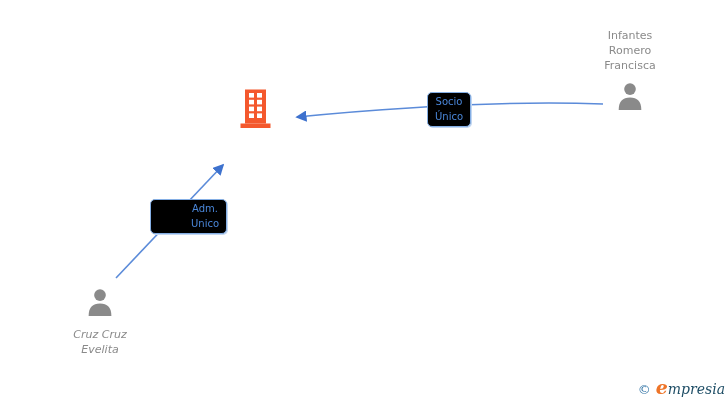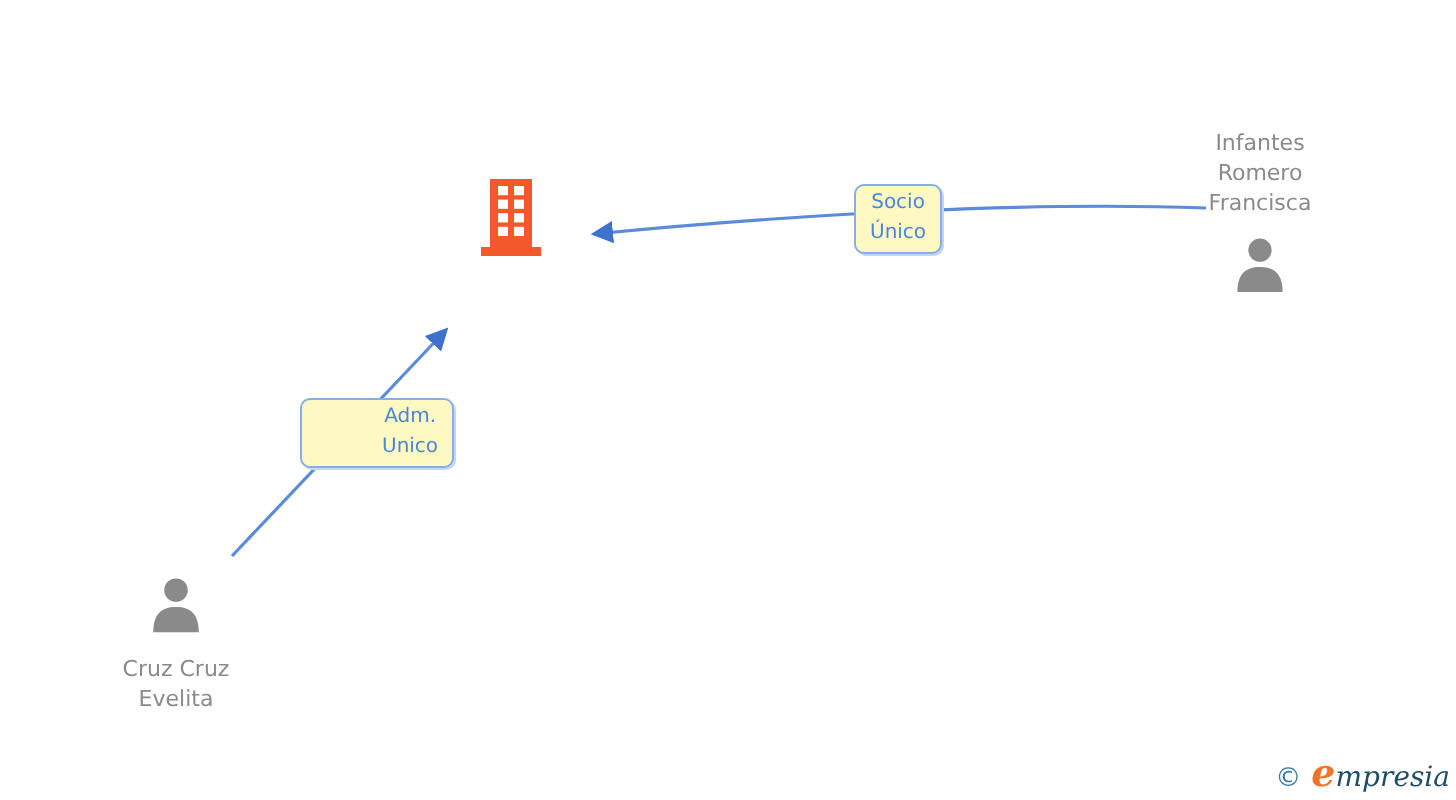--- a/index.html
+++ b/index.html
@@ -32,30 +32,29 @@
     color: #7e7e7e;
     letter-spacing: 0.2px;
     margin-bottom: 7px;
     white-space: nowrap;
   }
   .building-icon-svg { display: inline-block; }
   .person-node .person-name {
     font-size: 11px;
     color: #8a8a8a;
     line-height: 15px;
-    margin-top: 36px;
   }
   .person-top-right { left: 568px; top: 28px; width: 124px; }
   .person-top-right .person-icon-svg { margin-top: 9px; }
-  .person-bottom-left { left: 26px; top: 287px; width: 124px; }
+  .person-bottom-left { left: 38px; top: 287px; width: 124px; font-style: italic; }
   .person-bottom-left .person-name { margin-top: 6px; }
   .relation-label {
     position: absolute;
     z-index: 3;
-    background: #fef9c3;
+    background: #000000;
     border: 1px solid #85afe5;
     border-radius: 5px;
     box-shadow: 1px 1px 0 #c3d7f1;
     color: #4a86d8;
     font-size: 10px;
     line-height: 15px;
     text-align: center;
     padding: 1px 7px 2px 7px;
     white-space: nowrap;
   }

